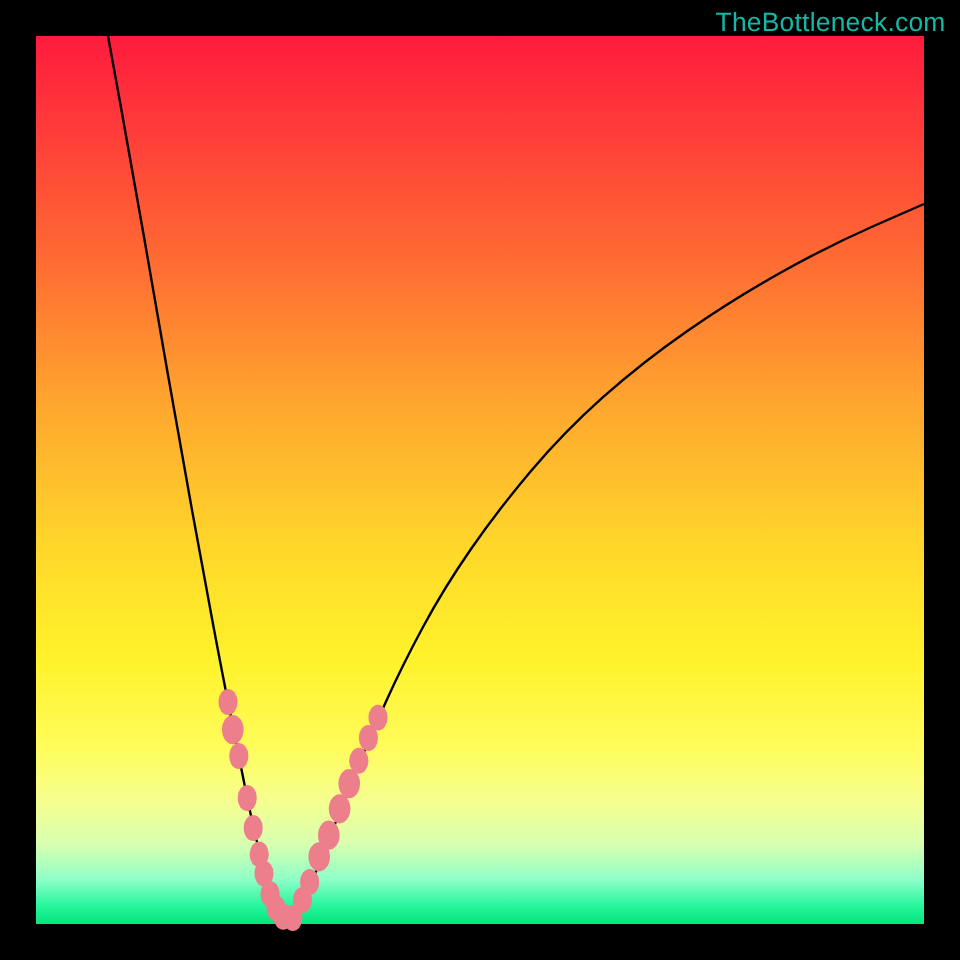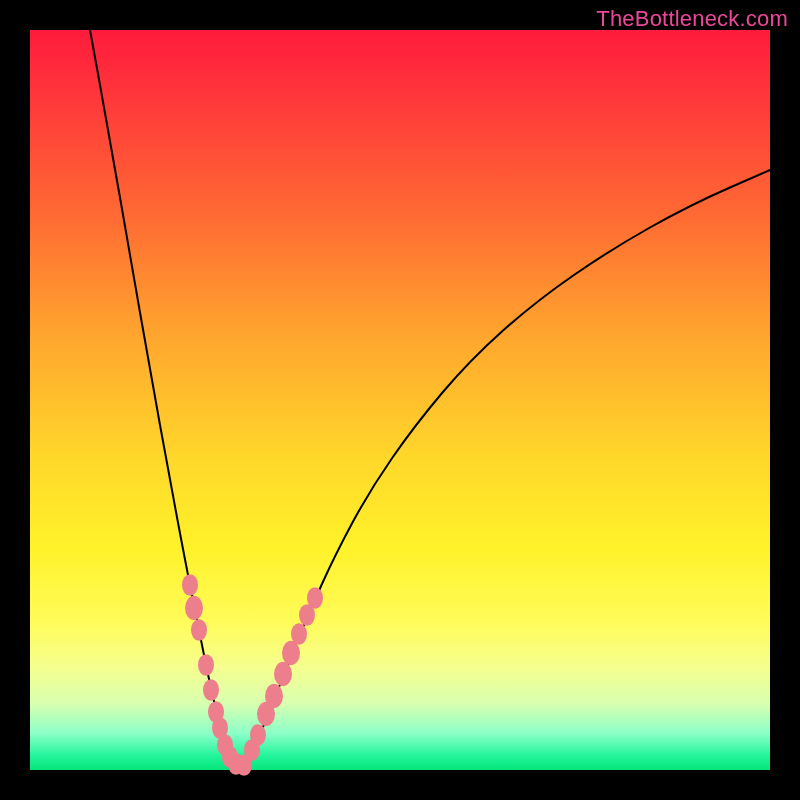--- a/index.html
+++ b/index.html
@@ -30,21 +30,21 @@
       #d8ffb0 91%,
       #8dffc8 95%,
       #25f59d 98%,
       #04e57a 100%
     );
   }
   .watermark {
     position: absolute;
     top: 6px;
     right: 12px;
-    color: #ec4899;
+    color: #14b8a6;
     font-size: 22px;
     font-weight: 500;
     letter-spacing: 0.2px;
     user-select: none;
   }
   svg.curves {
     position: absolute;
     left: 0;
     top: 0;
     width: 740px;

